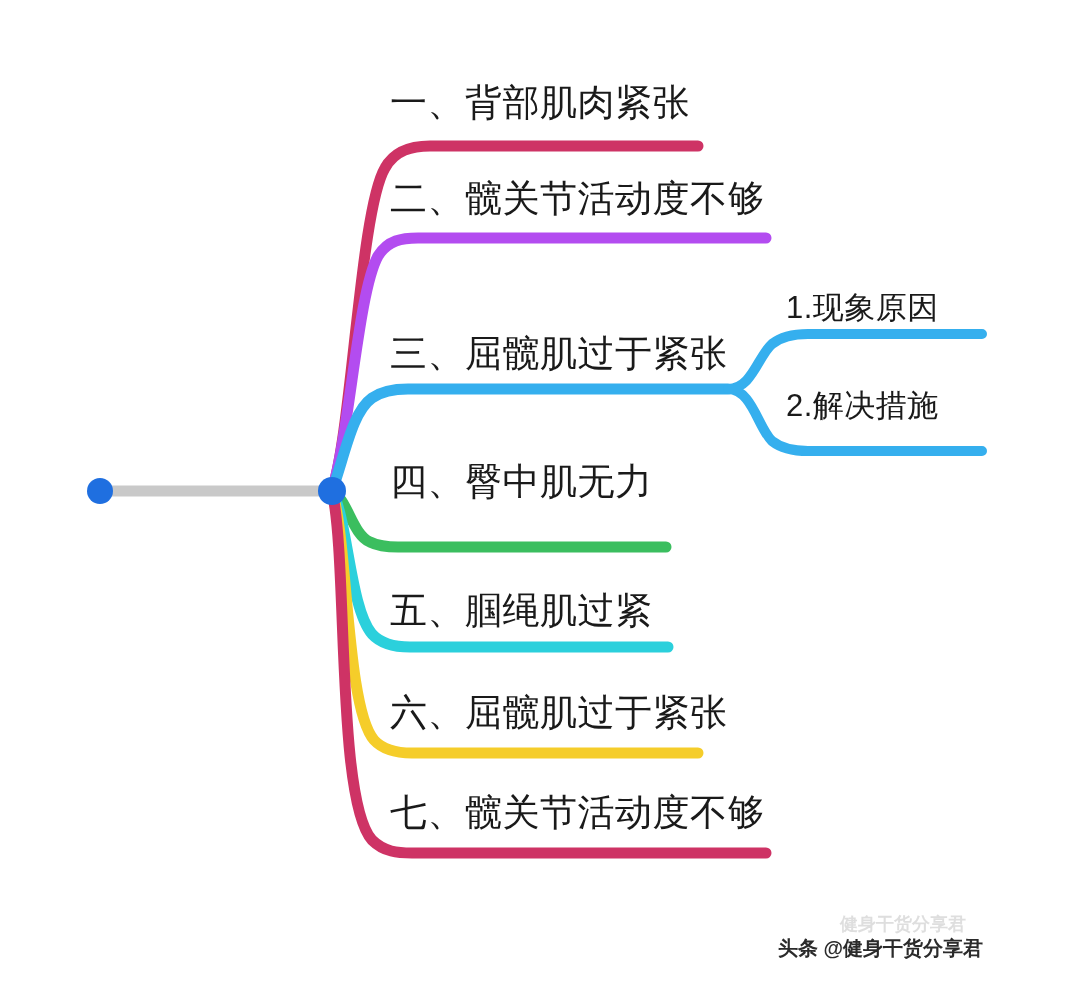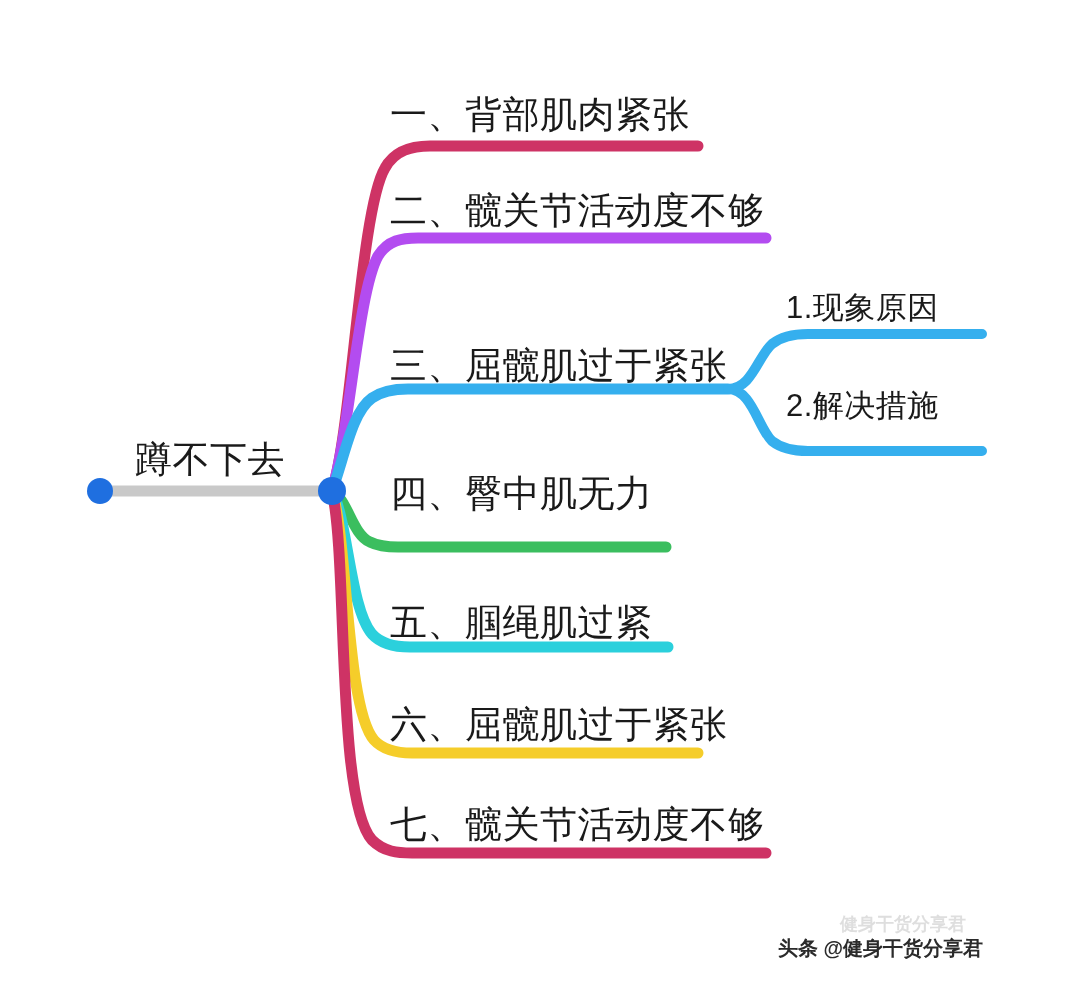--- a/index.html
+++ b/index.html
@@ -32,21 +32,20 @@
     font-family: "Liberation Sans", "DejaVu Sans", sans-serif;
     font-weight: 500;
     letter-spacing: 0.5px;
     line-height: 1;
   }
   .root-label {
     font-size: 37px;
   }
   .branch-label {
     font-size: 37px;
-    margin-top: 12px;
   }
   .sub-label {
     font-size: 31px;
   }
   .watermark {
     position: absolute;
     white-space: nowrap;
     font-family: "Liberation Sans", "DejaVu Sans", sans-serif;
     font-weight: 700;
   }
@@ -84,21 +83,20 @@
     <path d="M 332 491 C 348 520 350 608 372 634 C 382 645 396 647 410 647 L 668 647" fill="none" stroke="#2bd0dc" stroke-width="11" stroke-linecap="round"></path>
 
     <path d="M 332 491 C 348 540 346 708 374 740 C 384 751 398 753 412 753 L 698 753" fill="none" stroke="#f5cd2a" stroke-width="11" stroke-linecap="round"></path>
 
     <path d="M 332 491 C 348 560 336 800 372 840 C 384 852 398 853 412 853 L 766 853" fill="none" stroke="#ce3365" stroke-width="11" stroke-linecap="round"></path>
 
     <circle cx="100" cy="491" r="13" fill="#1f6fe0"></circle>
     <circle cx="332" cy="491" r="14" fill="#1f6fe0"></circle>
   </svg>
 
-  <div class="node-label root-label" style="left:135px; top:441px;">蹲不下去</div>
 
   <div class="node-label branch-label" style="left:390px; top:84px;">一、背部肌肉紧张</div>
 
   <div class="node-label branch-label" style="left:390px; top:180px;">二、髋关节活动度不够</div>
 
   <div class="node-label branch-label" style="left:390px; top:335px;">三、屈髋肌过于紧张</div>
 
   <div class="node-label sub-label" style="left:786px; top:292px;">1.现象原因</div>
 
   <div class="node-label sub-label" style="left:786px; top:390px;">2.解决措施</div>

